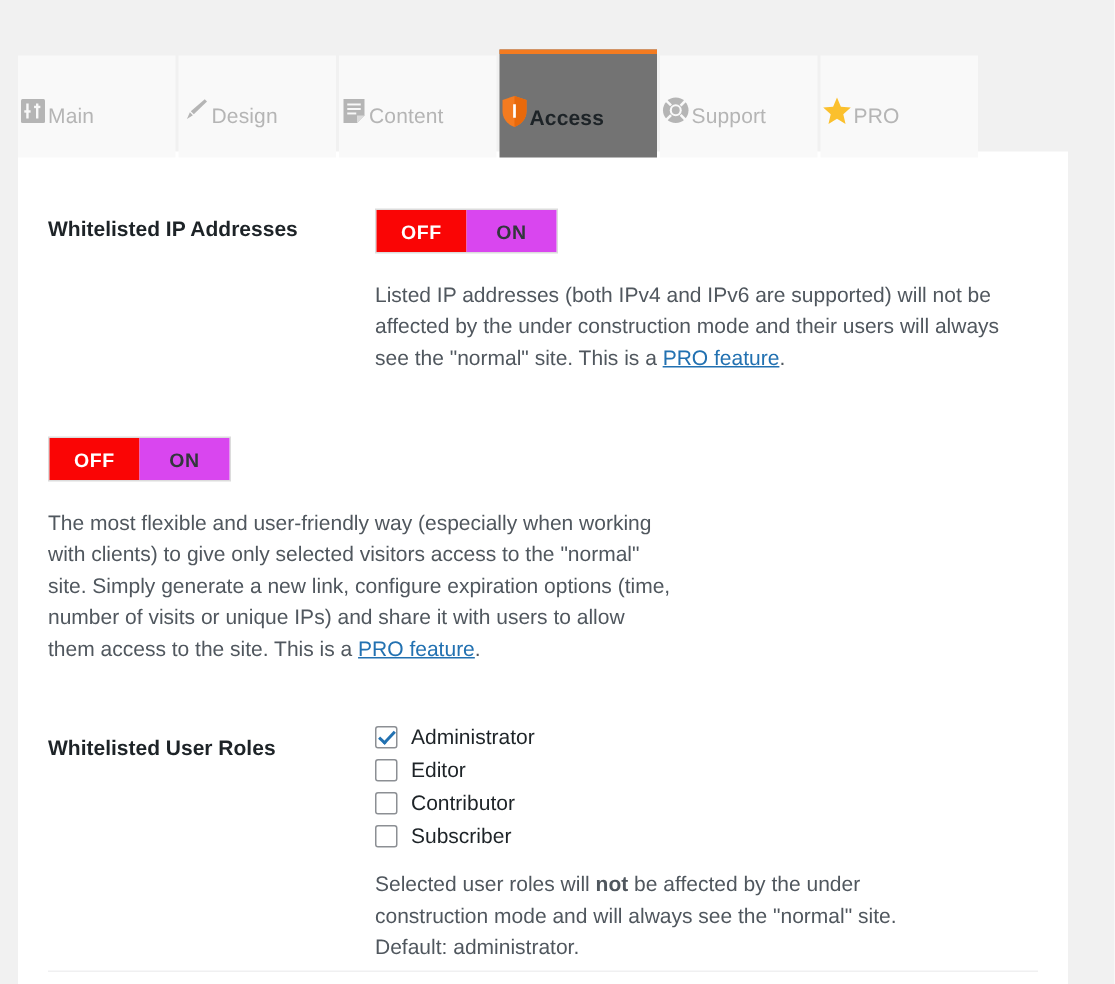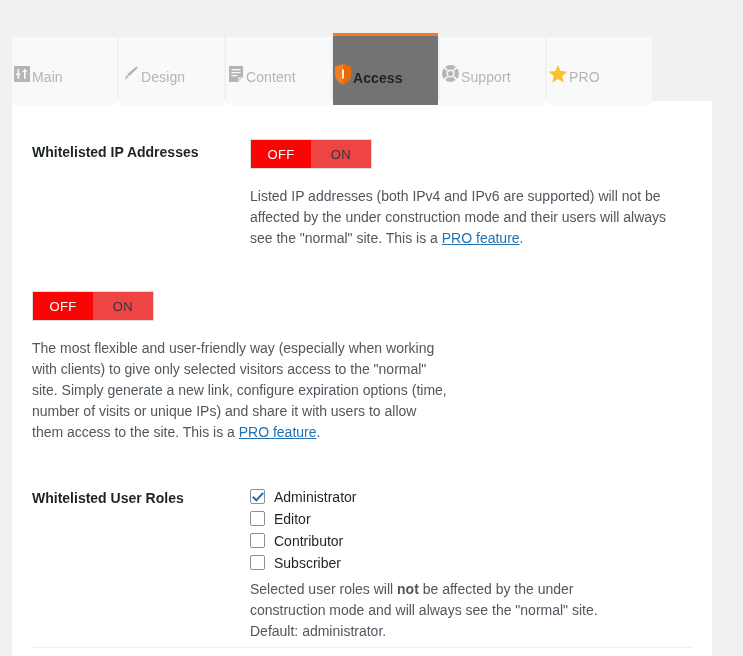--- a/index.html
+++ b/index.html
@@ -102,31 +102,31 @@
     box-sizing: border-box;
     cursor: pointer;
     user-select: none;
   }
   .toggle-seg {
     min-width: 60px;
     display: flex;
     align-items: center;
     justify-content: center;
     font-size: 13px;
-    font-weight: normal;
+    font-weight: bold;
     letter-spacing: .4px;
     box-sizing: border-box;
     padding: 0 12px;
   }
   .toggle-seg.off-on {
     background: #fa0505;
     color: #ffffff;
   }
   .toggle-seg.idle {
-    background: #ef4444;
+    background: #d946ef;
     color: #32373c;
   }
 
   
   .desc {
     margin-top: 17px;
     font-size: 14px;
     line-height: 21px;
     color: #50575e;
     max-width: 418px;
@@ -138,21 +138,21 @@
   .desc b { font-weight: bold; color: #50575e; }
 
   
   .checklist {
     margin: 0;
     padding: 0;
     list-style: none;
   }
   .check-item {
     display: flex;
-    align-items: flex-end;
+    align-items: flex-start;
     height: 20px;
     margin-bottom: 2px;
     cursor: pointer;
   }
   .cbox {
     width: 15px;
     height: 15px;
     border: 1px solid #8c8f94;
     background: #fff;
     border-radius: 2px;

